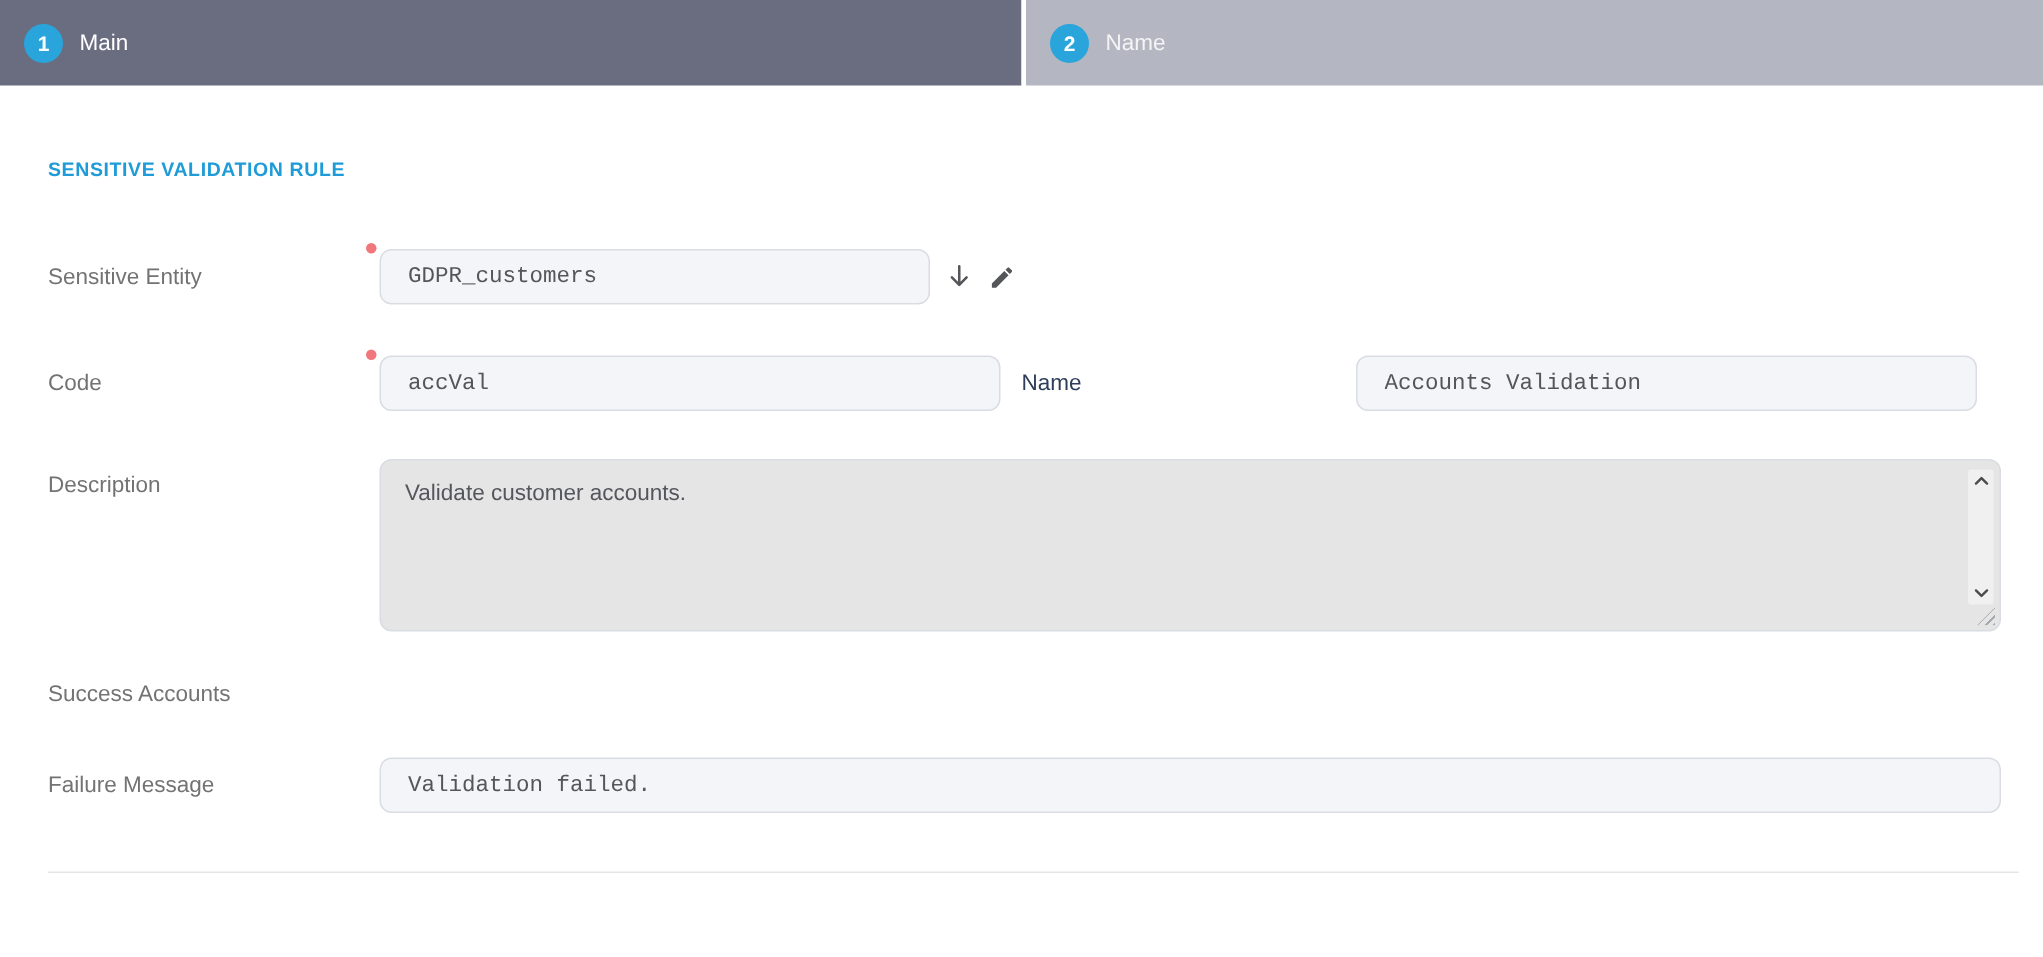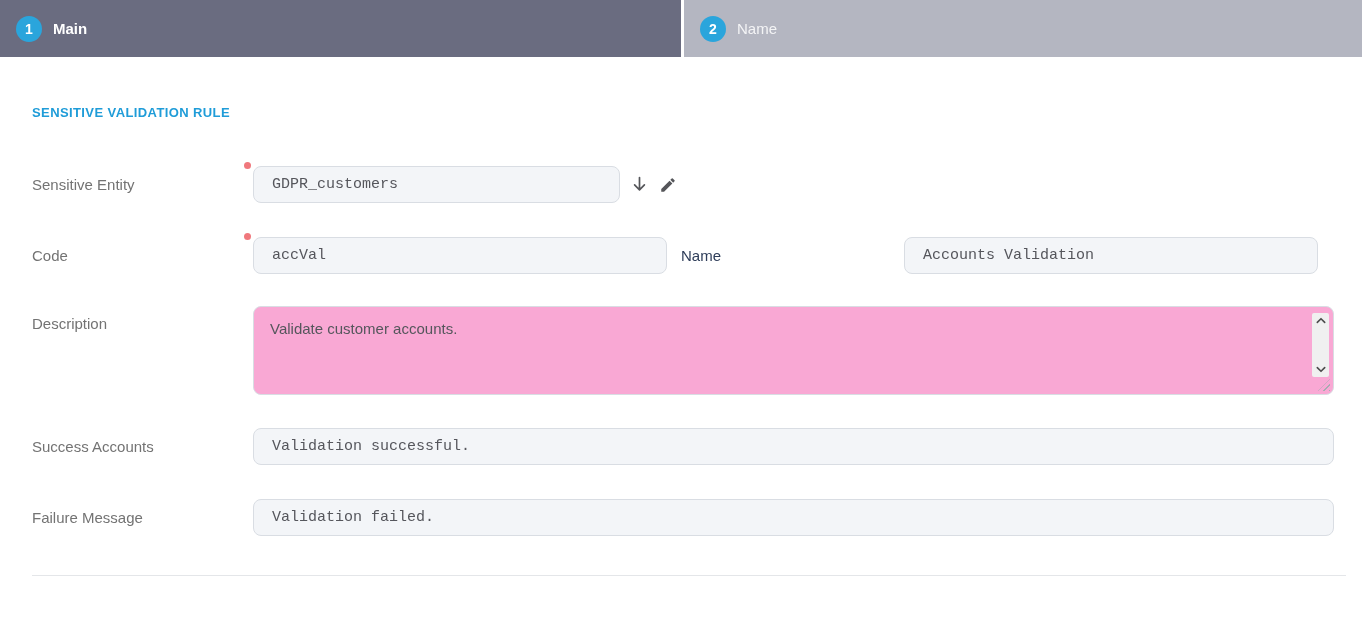--- a/index.html
+++ b/index.html
@@ -18,21 +18,21 @@
   .step-gap { width: 3px; background: #ffffff; }
   .step-inactive { flex: 1; background: #b4b6c1; }
   .step-circle {
     width: 26px; height: 26px; border-radius: 50%;
     background: #2aa5dc; color: #ffffff;
     font-size: 14px; font-weight: 700;
     display: flex; align-items: center; justify-content: center;
     flex-shrink: 0;
   }
   .step-label { color: #ffffff; font-size: 15px; margin-left: 11px; }
-  .step-active .step-label { font-weight: 700; }
+  .step-active .step-label { font-weight: 400; }
   .step-inactive .step-label { font-weight: 400; opacity: 0.85; }
 
   
   .content { padding: 0 16px 0 32px; }
   .form-title {
     margin: 48px 0 0 0;
     color: #1f9cd8; font-size: 13px; font-weight: 700;
     letter-spacing: 0.4px; text-transform: uppercase;
   }
 
@@ -67,23 +67,23 @@
   .w-full   { width: 1081px; }
 
   .icon-btn {
     margin-left: 10px; display: flex; align-items: center;
     cursor: pointer; flex-shrink: 0;
   }
 
   
   .fake-textarea {
     position: relative;
-    width: 1081px; height: 89px;
+    width: 1081px; height: 115px;
     border: 1px solid #d9dde3; border-radius: 8px;
-    background: #f9a8d4;
+    background: #e5e5e5;
     cursor: text;
   }
   .ta-text {
     padding: 13px 34px 13px 16px;
     font-size: 15px; color: #55565c;
     white-space: pre-wrap;
   }
   .ta-scrollbar {
     position: absolute; top: 6px; right: 4px; bottom: 17px;
     width: 17px; background: #f0f0f0; border-radius: 2px;
@@ -166,21 +166,20 @@
             <path d="M1.3 1.6 5 5.3 8.7 1.6" stroke="#4c4c4c" stroke-width="1.6" stroke-linecap="round" stroke-linejoin="round"></path>
           </svg>
         </span>
       </div>
       <div class="ta-resize"></div>
     </div>
   </div>
 
   <div class="row row-4">
     <label class="flabel">Success Accounts</label>
-    <input class="tinput w-full" type="text" value="Validation successful." style="">
   </div>
 
   <div class="row row-5">
     <label class="flabel">Failure Message</label>
     <input class="tinput w-full" type="text" value="Validation failed." style="">
   </div>
 
   <hr class="divider">
 </div>
 

